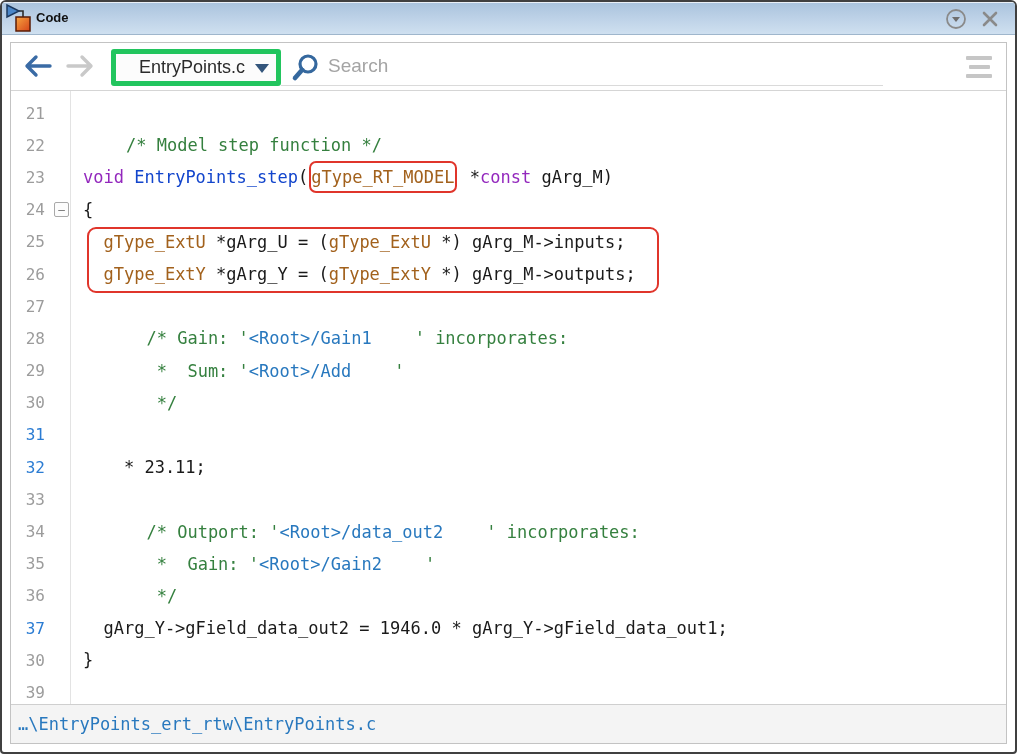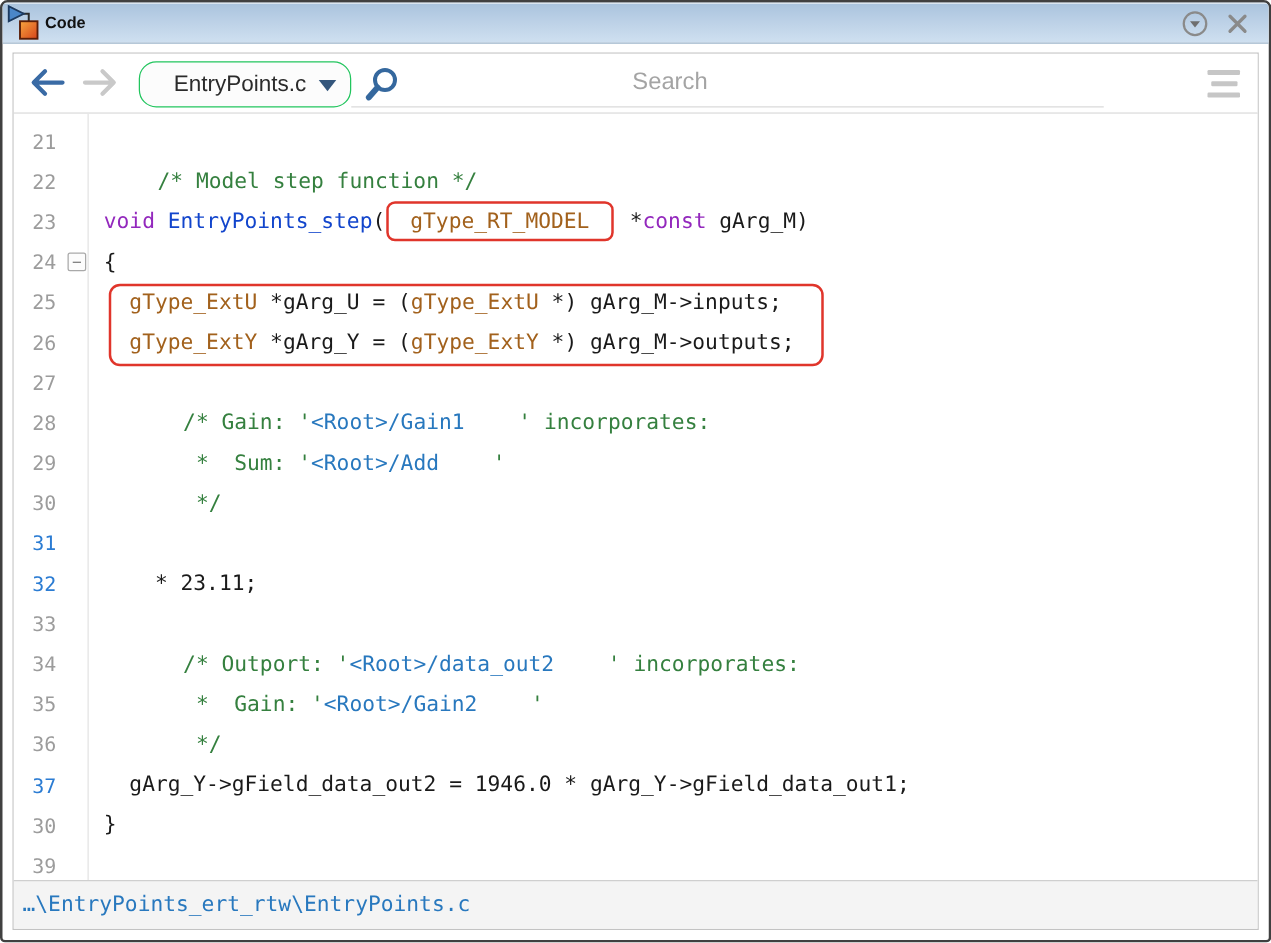--- a/index.html
+++ b/index.html
@@ -31,30 +31,30 @@
     border:1px solid #c3c3c3;background:#fff;
     display:flex;flex-direction:column;
   }
   
   .toolbar{position:relative;height:48px;flex:0 0 48px;background:#fff;border-bottom:1px solid #d5d5d5;}
   .nav-btn{position:absolute;top:10px;width:30px;height:26px;}
   .back-btn{left:12px;}
   .fwd-btn{left:54px;}
   .file-dd{
     position:absolute;left:100px;top:6px;height:37px;width:170px;
-    background:#fcfcfc;border:1px solid #22c55e;border-radius:14px;
+    background:#fcfcfc;border:5px solid #22c55e;border-radius:3px;
     display:flex;align-items:center;justify-content:center;gap:10px;
     font-size:18px;color:#2b2b2b;padding-left:16px;
   }
   .dd-caret{width:0;height:0;border-left:7px solid transparent;border-right:7px solid transparent;border-top:9px solid #34567c;margin-top:2px;}
   .search-icon{position:absolute;left:280px;top:10px;}
   .search-input{
     position:absolute;left:315px;top:8px;width:420px;height:30px;
     border:none;outline:none;font-size:19px;color:#333;
-    font-family:"Liberation Sans",sans-serif;background:transparent;text-align:center;
+    font-family:"Liberation Sans",sans-serif;background:transparent;
   }
   .search-input::placeholder{color:#a4a4a4;opacity:1;}
   .search-underline{position:absolute;left:270px;top:42px;width:602px;height:1px;background:#dadada;}
   .menu-btn{position:absolute;right:12px;top:9px;width:30px;height:30px;display:flex;flex-direction:column;align-items:center;justify-content:center;gap:5px;}
   .menu-bar{height:4px;background:#c6c6c6;border-radius:1px;}
   .menu-bar:nth-child(1){width:26px;}
   .menu-bar:nth-child(2){width:21px;}
   .menu-bar:nth-child(3){width:26px;}
   
   .code-area{position:relative;flex:1 1 auto;overflow:hidden;background:#fff;padding-top:6px;}
@@ -75,21 +75,21 @@
     font-family:"DejaVu Sans Mono",monospace;font-size:17px;color:var(--plain);
   }
   .c-plain{color:var(--plain);}
   .c-comment{color:var(--comment);margin-left:43px;}
   .c-keyword{color:var(--keyword);margin-top:36px;}
   .c-func{color:var(--func);}
   .c-type{color:var(--type);}
   .c-link{color:var(--link);cursor:pointer;}
   .boxed{
     border:2px solid var(--highlight);border-radius:7px;
-    padding:4px 17px;margin:0 3px 0 1px;
+    padding:4px 0;margin:0 3px 0 1px;
   }
   .hl-box{
     position:absolute;border:2px solid var(--highlight);border-radius:9px;
     pointer-events:none;
   }
   .hl-args{left:76px;top:136px;width:572px;height:66px;}
   
   .statusbar{
     flex:0 0 39px;height:39px;background:#f4f4f4;border-top:1px solid #cfcfcf;
     display:flex;align-items:center;padding-left:7px;

